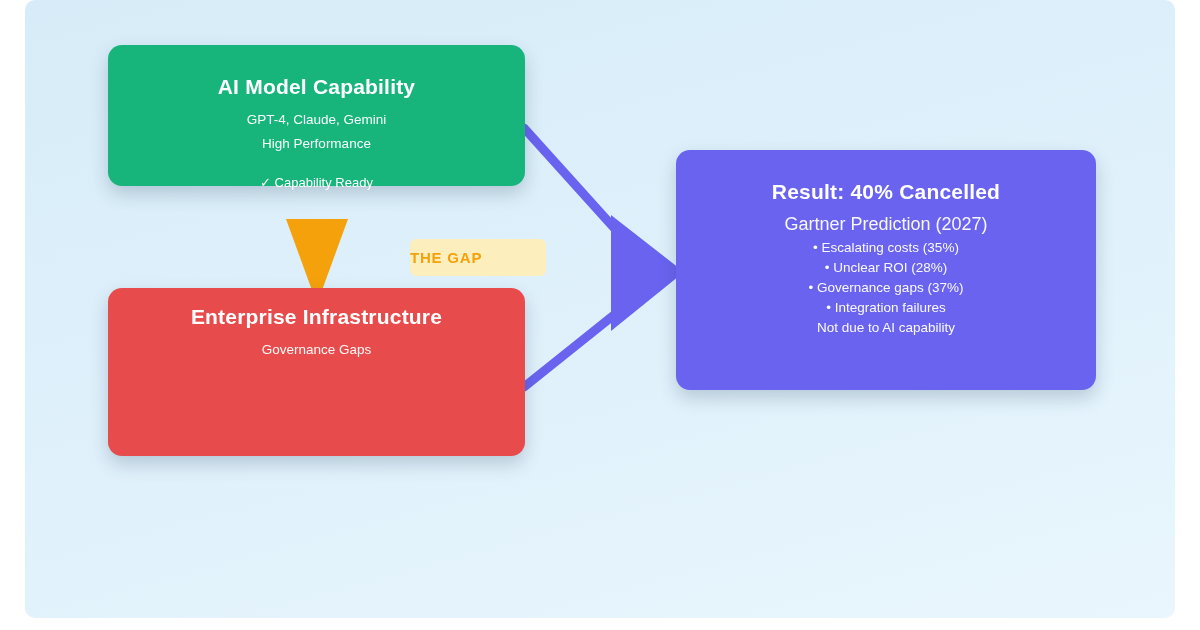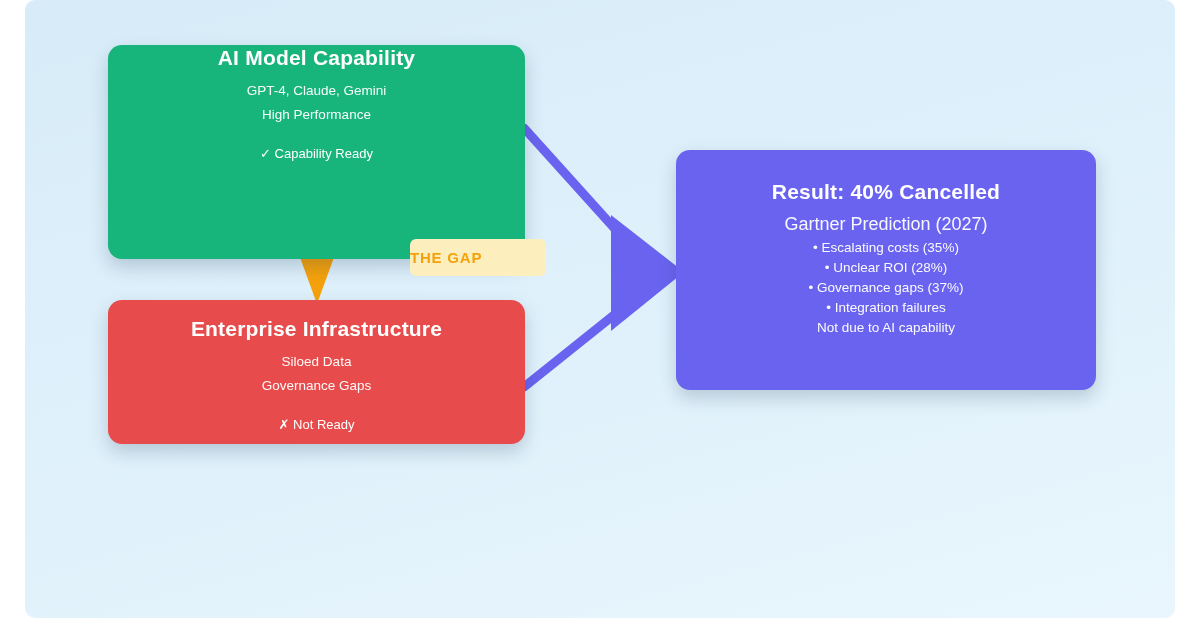--- a/index.html
+++ b/index.html
@@ -27,22 +27,22 @@
   .purple-line { stroke: var(--purple, #6a63f0); stroke-width: 9; stroke-linecap: round; fill: none; }
   .purple-head { fill: var(--purple, #6a63f0); }
   .box {
     position: absolute;
     border-radius: 14px;
     color: #ffffff;
     text-align: center;
     box-shadow: 0 8px 18px rgba(30, 60, 90, 0.22);
     box-sizing: border-box;
   }
-  .box-green { left: 108px; top: 45px; width: 417px; height: 214px; background: var(--green, #17b47c); padding-top: 1px; }
-  .box-red   { left: 108px; top: 300px; width: 417px; height: 144px; background: var(--red, #e84b4b); padding-top: 17px; }
+  .box-green { left: 108px; top: 45px; width: 417px; height: 141px; background: var(--green, #17b47c); padding-top: 30px; }
+  .box-red   { left: 108px; top: 288px; width: 417px; height: 168px; background: var(--red, #e84b4b); padding-top: 17px; }
   .box-purple{ left: 676px; top: 150px; width: 420px; height: 240px; background: var(--purple, #6a63f0); padding-top: 30px; }
   .box-title {
     font-size: 21px;
     font-weight: bold;
     margin-bottom: 13px;
     letter-spacing: 0.2px;
   }
   .box-line {
     font-size: 13.5px;
     margin: 9px 0;
@@ -94,23 +94,21 @@
     <div class="box-title">AI Model Capability</div>
     <div class="box-line">GPT-4, Claude, Gemini</div>
     <div class="box-line">High Performance</div>
     <div class="box-status">✓ Capability Ready</div>
   </div>
 
   <div class="gap-label">THE GAP</div>
 
   <div class="box box-red">
     <div class="box-title">Enterprise Infrastructure</div>
-    <div class="box-line">Siloed Data</div>
     <div class="box-line">Governance Gaps</div>
-    <div class="box-status">✗ Not Ready</div>
   </div>
 
   <div class="box box-purple">
     <div class="box-title">Result: 40% Cancelled</div>
     <div class="box-subtitle">Gartner Prediction (2027)</div>
     <div class="result-line">• Escalating costs (35%)</div>
     <div class="result-line">• Unclear ROI (28%)</div>
     <div class="result-line">• Governance gaps (37%)</div>
     <div class="result-line">• Integration failures</div>
     <div class="result-line">Not due to AI capability</div>

